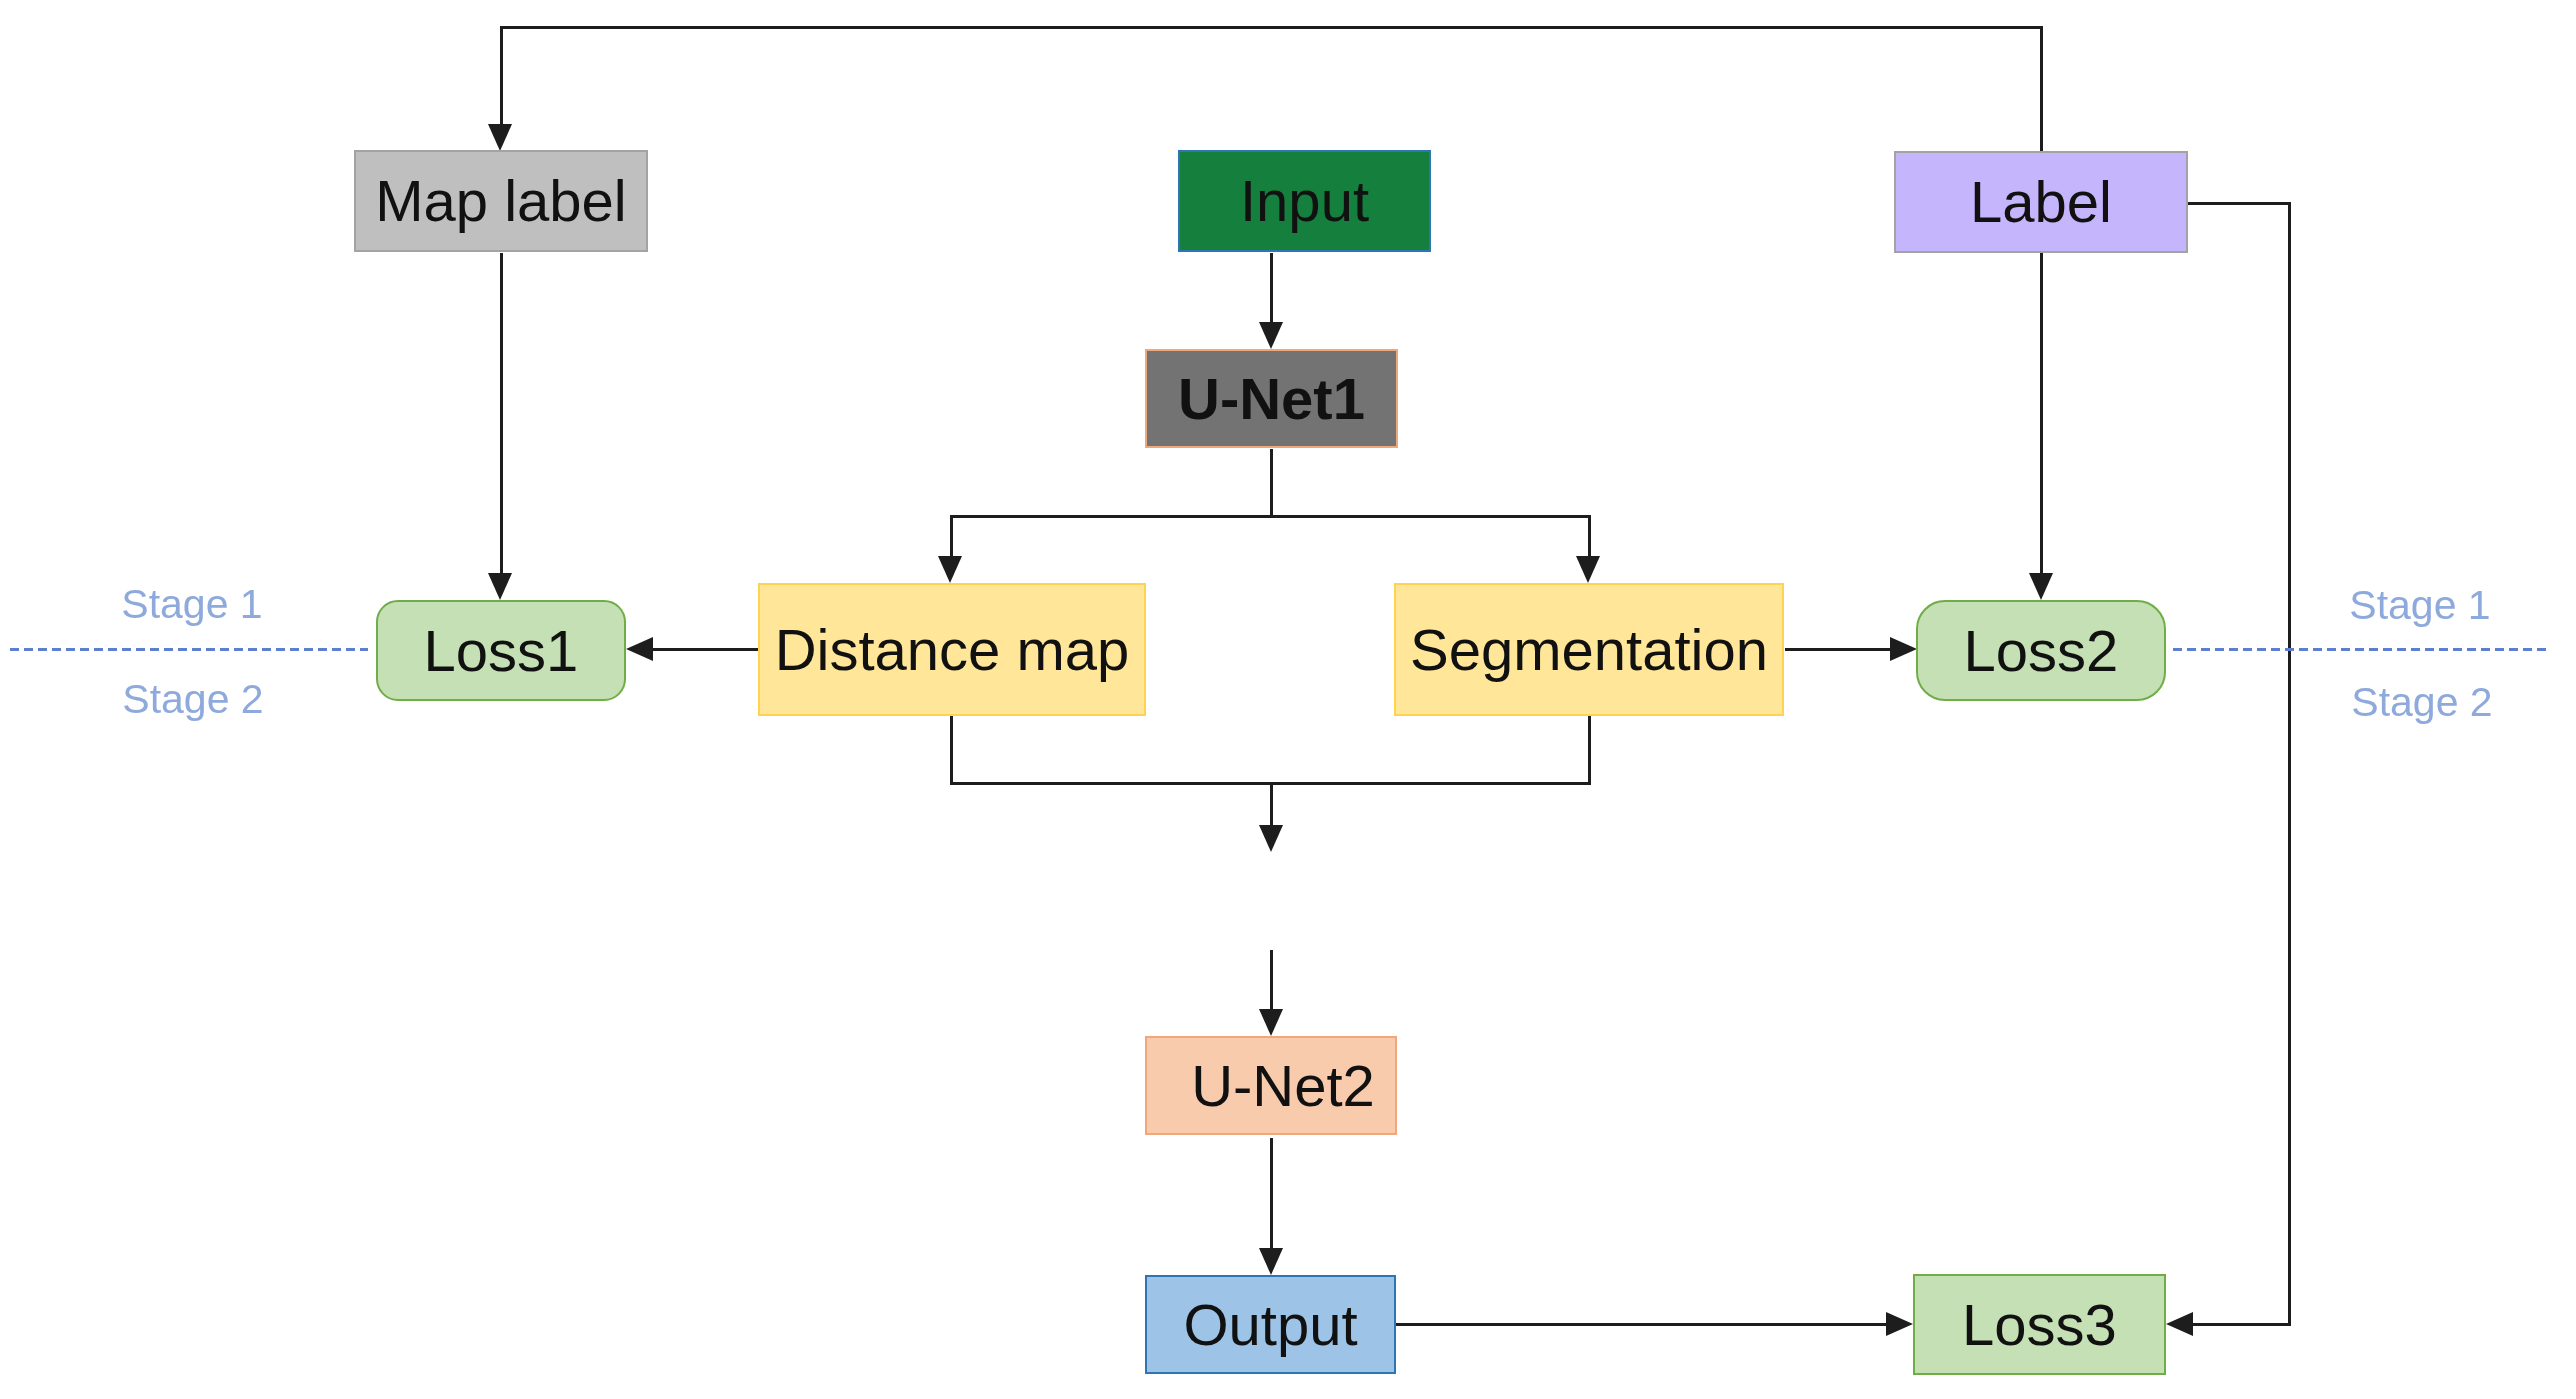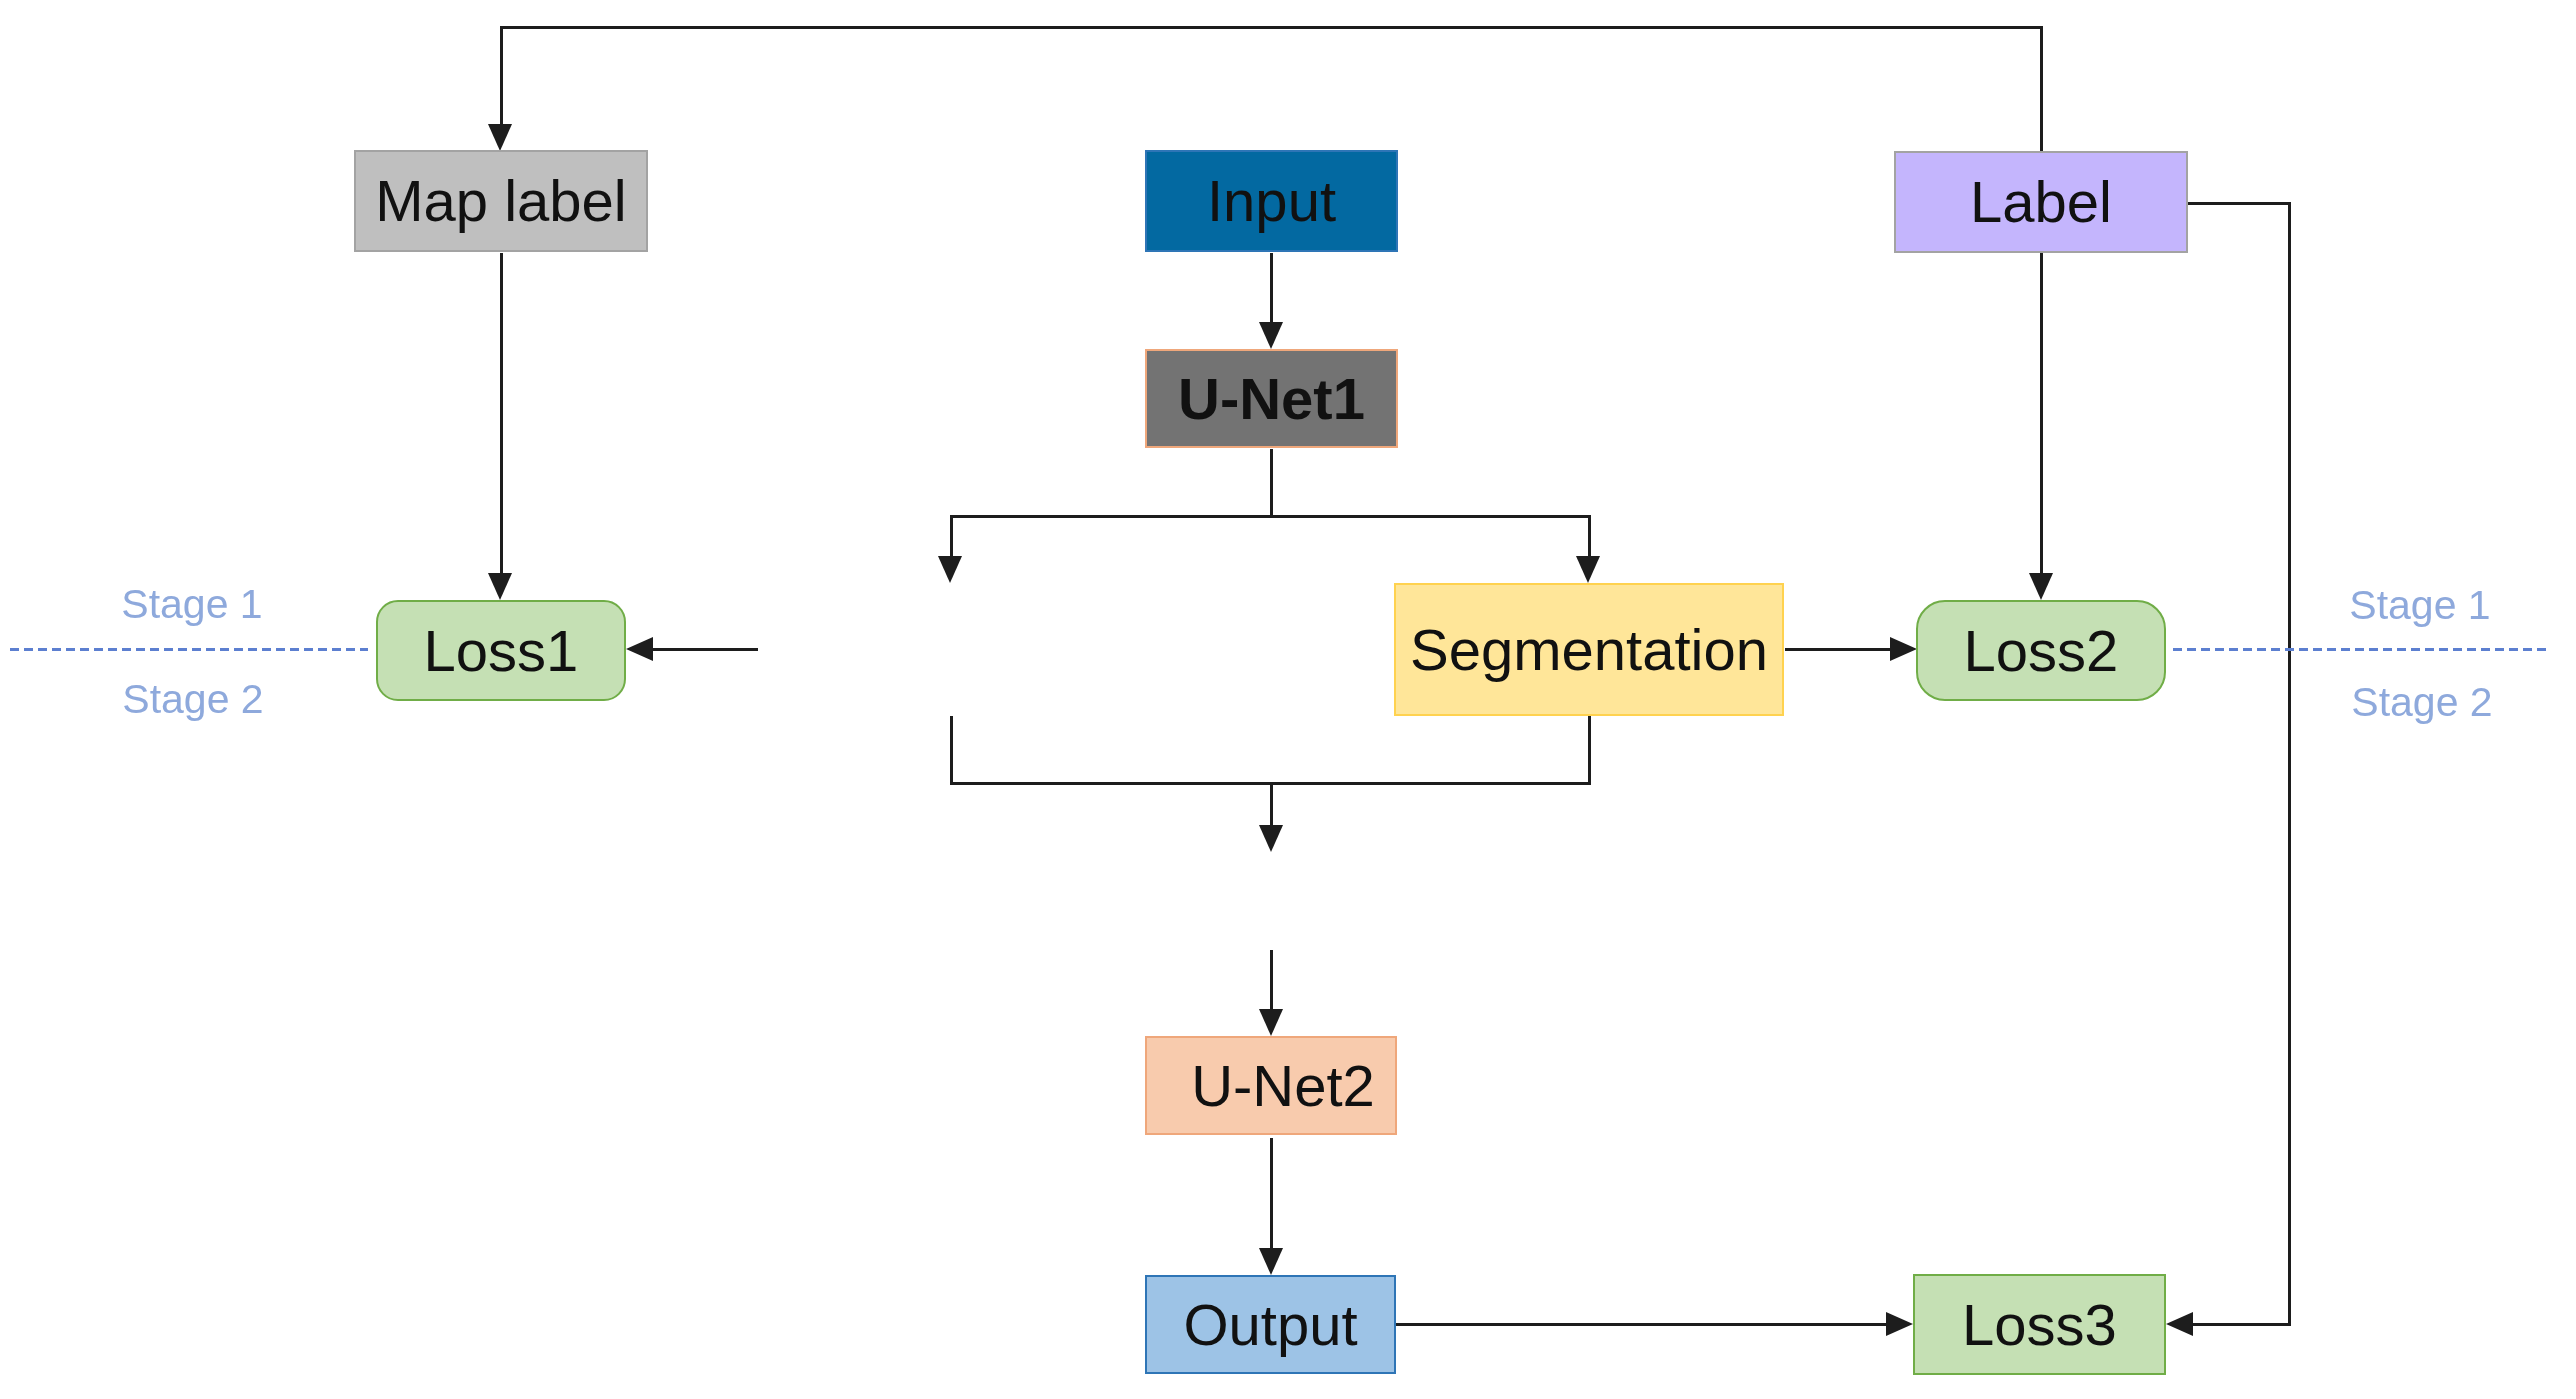--- a/index.html
+++ b/index.html
@@ -98,32 +98,35 @@
 
   <div class="stage" style="left: 24px; top: 582px; color: rgb(142, 169, 220);">Stage 1</div>
   <div class="stage" style="left: 25px; top: 677px; color: rgb(142, 169, 220);">Stage 2</div>
   <div class="stage" style="left: 2252px; top: 583px; color: rgb(142, 169, 220);">Stage 1</div>
   <div class="stage" style="left: 2254px; top: 680px; color: rgb(142, 169, 220);">Stage 2</div>
 
   <div class="node" id="n-map-label" style="background: rgb(191, 191, 191); border-color: rgb(163, 163, 163);">
     <span>Map label</span>
   </div>
 
-  <div class="node" id="n-input" style="background: #0369a1; border-color: rgb(46, 117, 182);">
+  <div class="node" id="n-input" style="background: #15803d; border-color: rgb(46, 117, 182); margin-left: 33px;">
     <span>Input</span>
   </div>
 
   <div class="node" id="n-label" style="background: #c4b5fd; border-color: rgb(163, 163, 163);">
     <span>Label</span>
   </div>
 
   <div class="node" id="n-unet1" style="background: #737373; border-color: rgb(239, 167, 123); font-weight: bold;">
     <span>U-Net1</span>
   </div>
 
+  <div class="node" id="n-distance-map" style="background: rgb(255, 230, 153); border-color: rgb(255, 210, 79);">
+    <span>Distance map</span>
+  </div>
 
   <div class="node" id="n-segmentation" style="background: rgb(255, 230, 153); border-color: rgb(255, 210, 79);">
     <span>Segmentation</span>
   </div>
 
   <div class="node" id="n-loss1" style="background: rgb(197, 224, 180); border-color: rgb(112, 173, 71); border-radius: 22px;">
     <span>Loss1</span>
   </div>
 
   <div class="node" id="n-loss2" style="background: rgb(197, 224, 180); border-color: rgb(112, 173, 71);">

